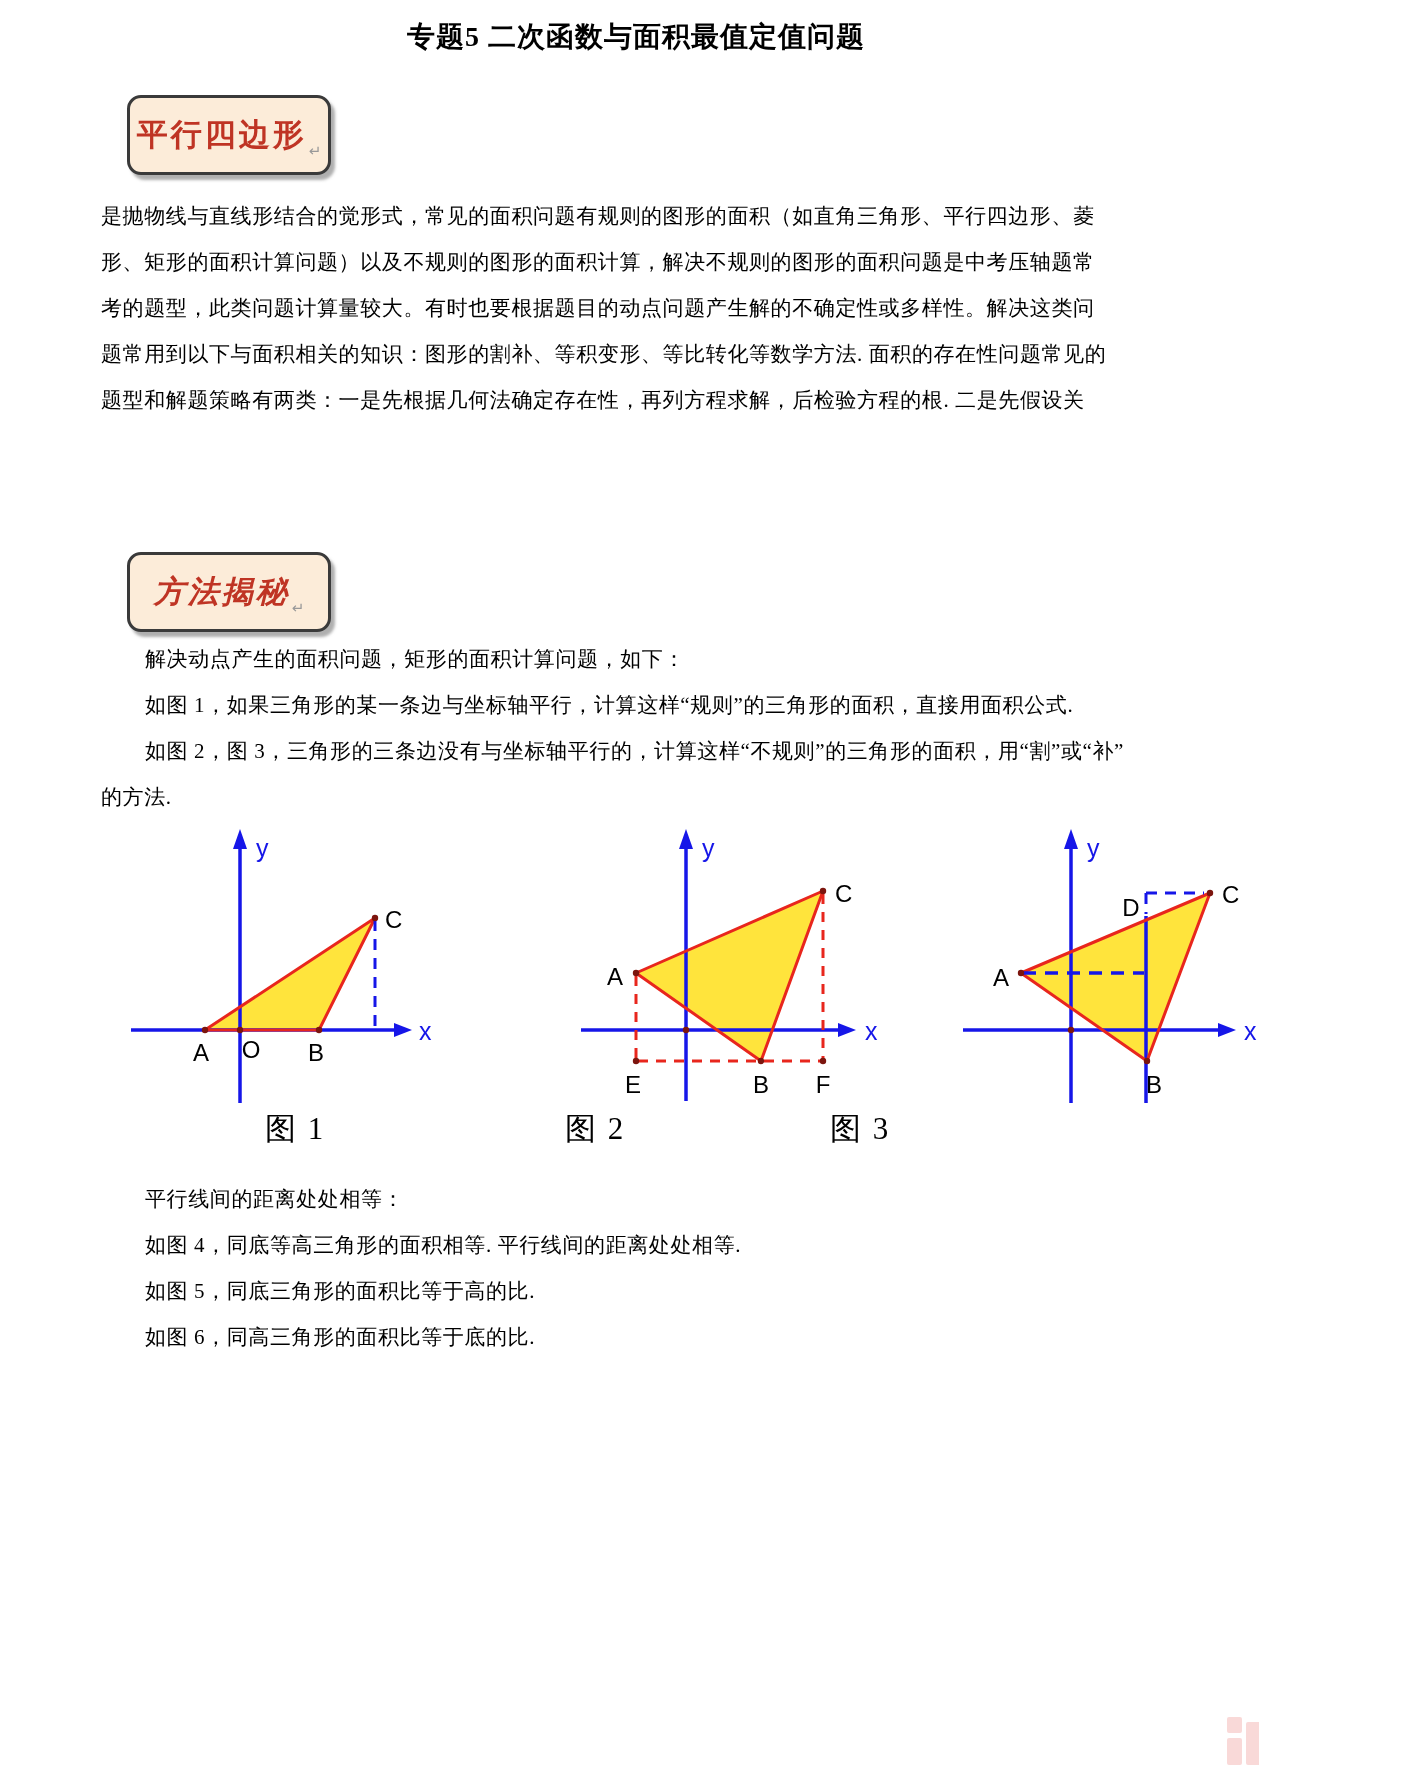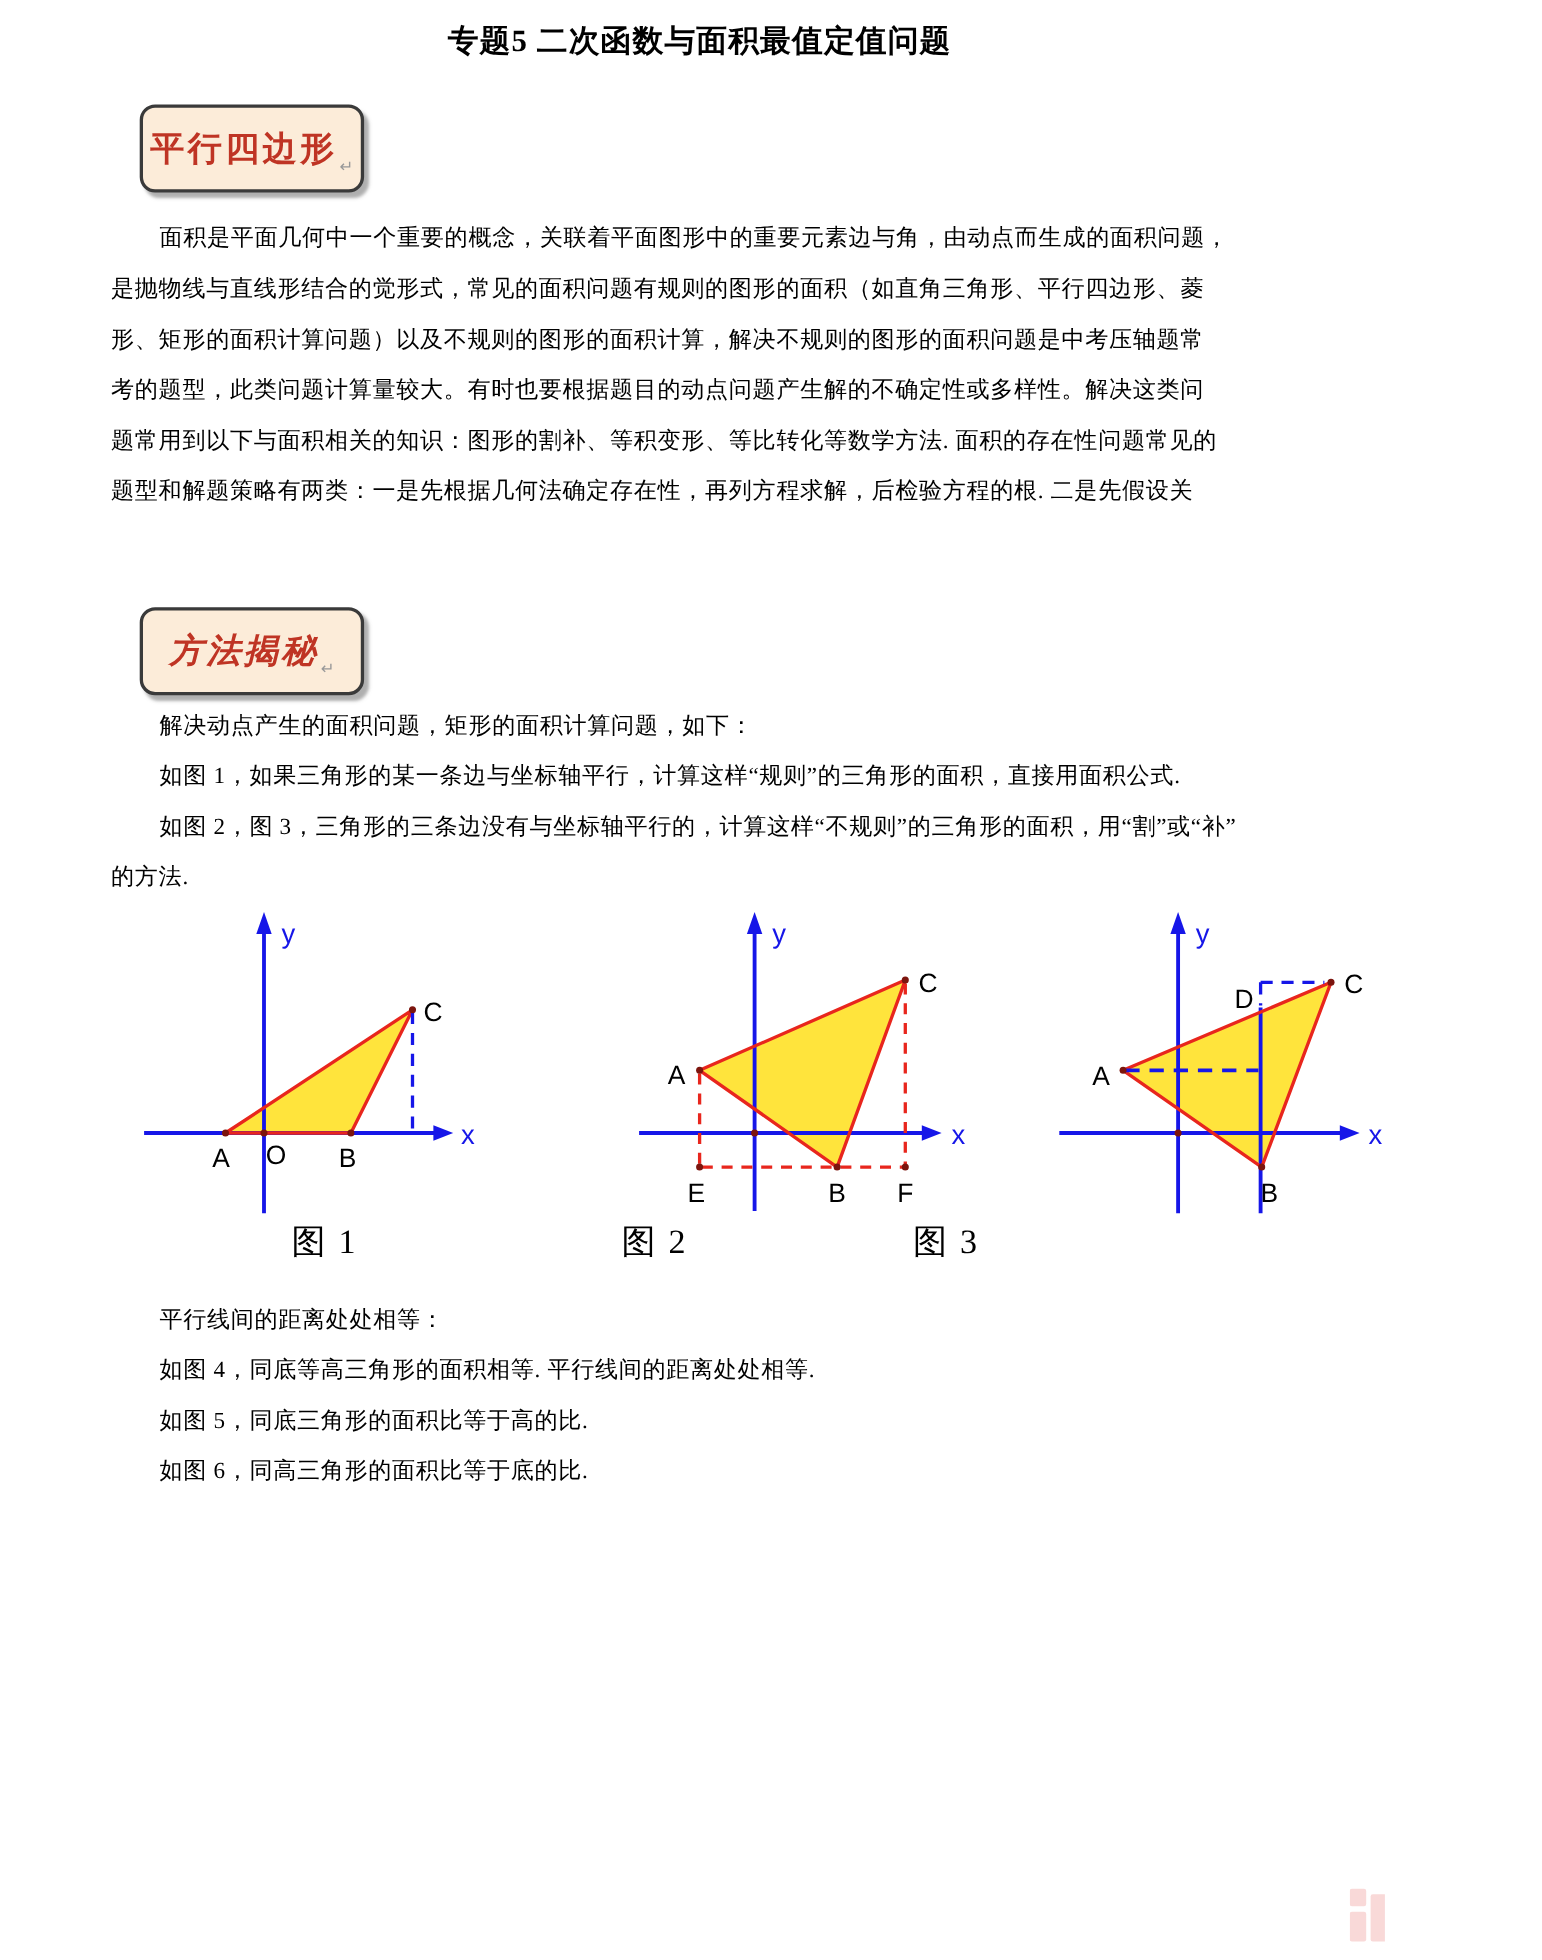--- a/index.html
+++ b/index.html
@@ -62,21 +62,20 @@
 <div class="page">
 
   <h1 class="title">专题5 二次函数与面积最值定值问题</h1>
 
   <div class="badge badge1">
     <span class="badge-text">平行四边形</span>
     <span class="ret">↵</span>
   </div>
 
   <div class="tblock" id="intro">
-    <div class="tline indent">面积是平面几何中一个重要的概念，关联着平面图形中的重要元素边与角，由动点而生成的面积问题，</div>
     <div class="tline">是抛物线与直线形结合的觉形式，常见的面积问题有规则的图形的面积（如直角三角形、平行四边形、菱</div>
     <div class="tline">形、矩形的面积计算问题）以及不规则的图形的面积计算，解决不规则的图形的面积问题是中考压轴题常</div>
     <div class="tline">考的题型，此类问题计算量较大。有时也要根据题目的动点问题产生解的不确定性或多样性。解决这类问</div>
     <div class="tline">题常用到以下与面积相关的知识：图形的割补、等积变形、等比转化等数学方法. 面积的存在性问题常见的</div>
     <div class="tline">题型和解题策略有两类：一是先根据几何法确定存在性，再列方程求解，后检验方程的根. 二是先假设关</div>
   </div>
 
   <div class="badge badge2">
     <span class="badge-text">方法揭秘</span>
     <span class="ret">↵</span>

